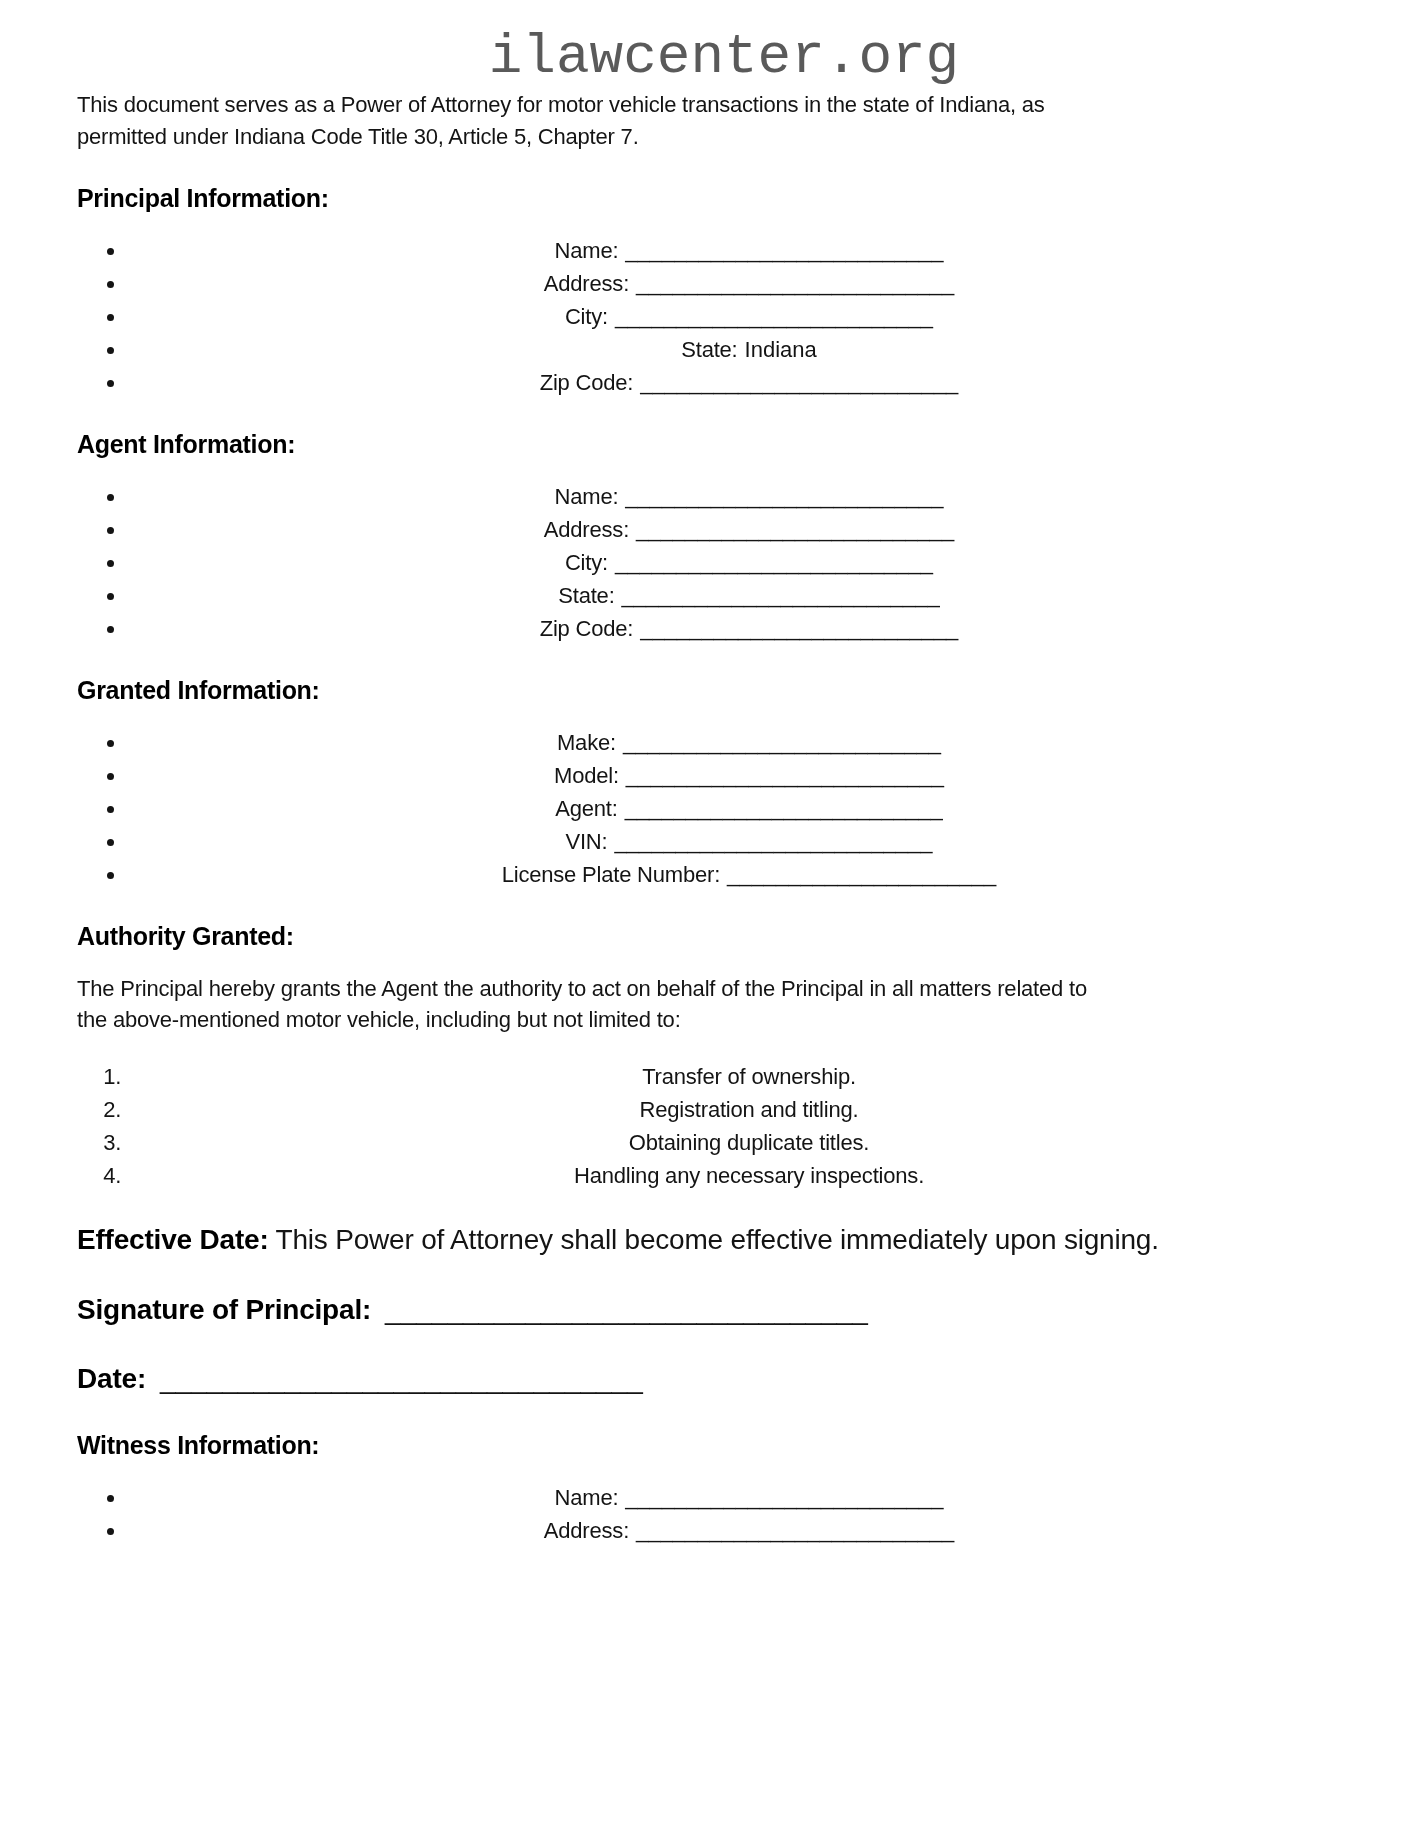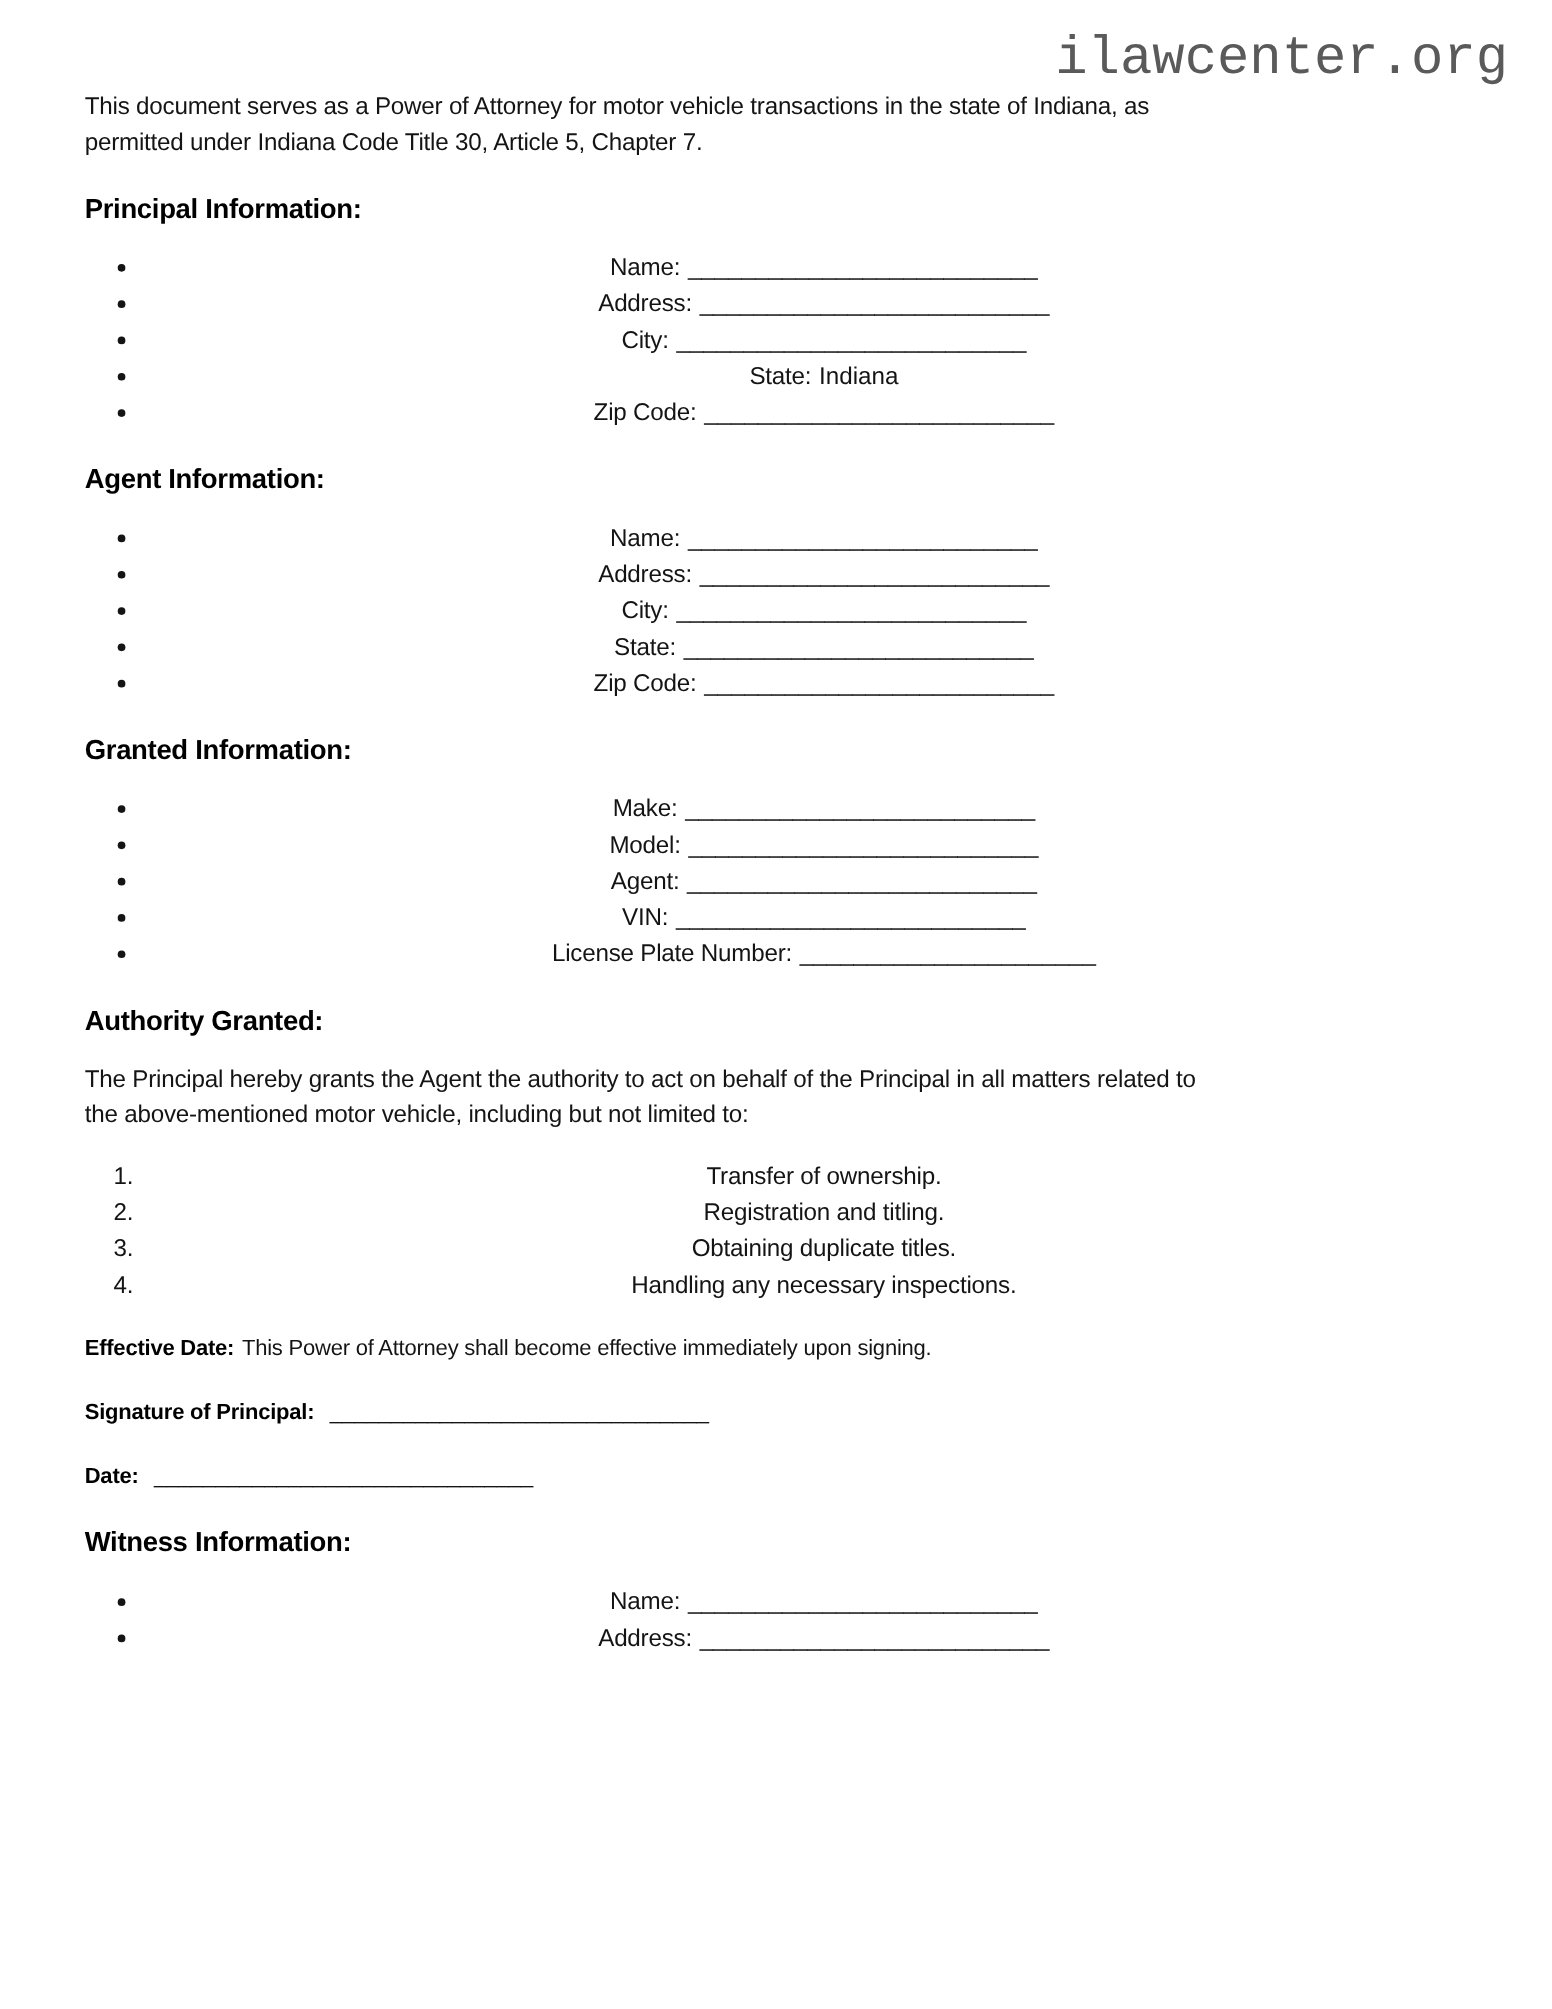--- a/index.html
+++ b/index.html
@@ -14,24 +14,24 @@
   body {
     width: 1411px;
     min-height: 1826px;
     overflow: hidden;
   }
   .page {
     padding: 26px 40px 60px 77px;
   }
   .logo {
     font-family: "Liberation Mono", "DejaVu Sans Mono", monospace;
-    font-size: 49px;
+    font-size: 56px;
     line-height: 1.12;
     color: #5a5a5a;
-    text-align: right;
+    text-align: center;
     letter-spacing: 0;
     white-space: nowrap;
   }
   h1.doc-title {
     font-size: 48px;
     line-height: 1.28;
     font-weight: bold;
     color: #000000;
     letter-spacing: -1.2px;
     margin: 6px 0 34px 0;
@@ -66,21 +66,21 @@
   }
   li span:empty { display: none; }
   .blank, .val {
     margin-left: 7px;
     white-space: nowrap;
     color: #141414;
     font-weight: normal;
     letter-spacing: 0;
   }
   .line {
-    font-size: 20px;
+    font-size: 28px;
     line-height: 1.45;
     margin: 0 0 29px 0;
   }
   .bold-label {
     font-weight: bold;
     color: #000000;
   }
   .line .bold-label { margin-right: 7px; }
 </style>
 </head>

